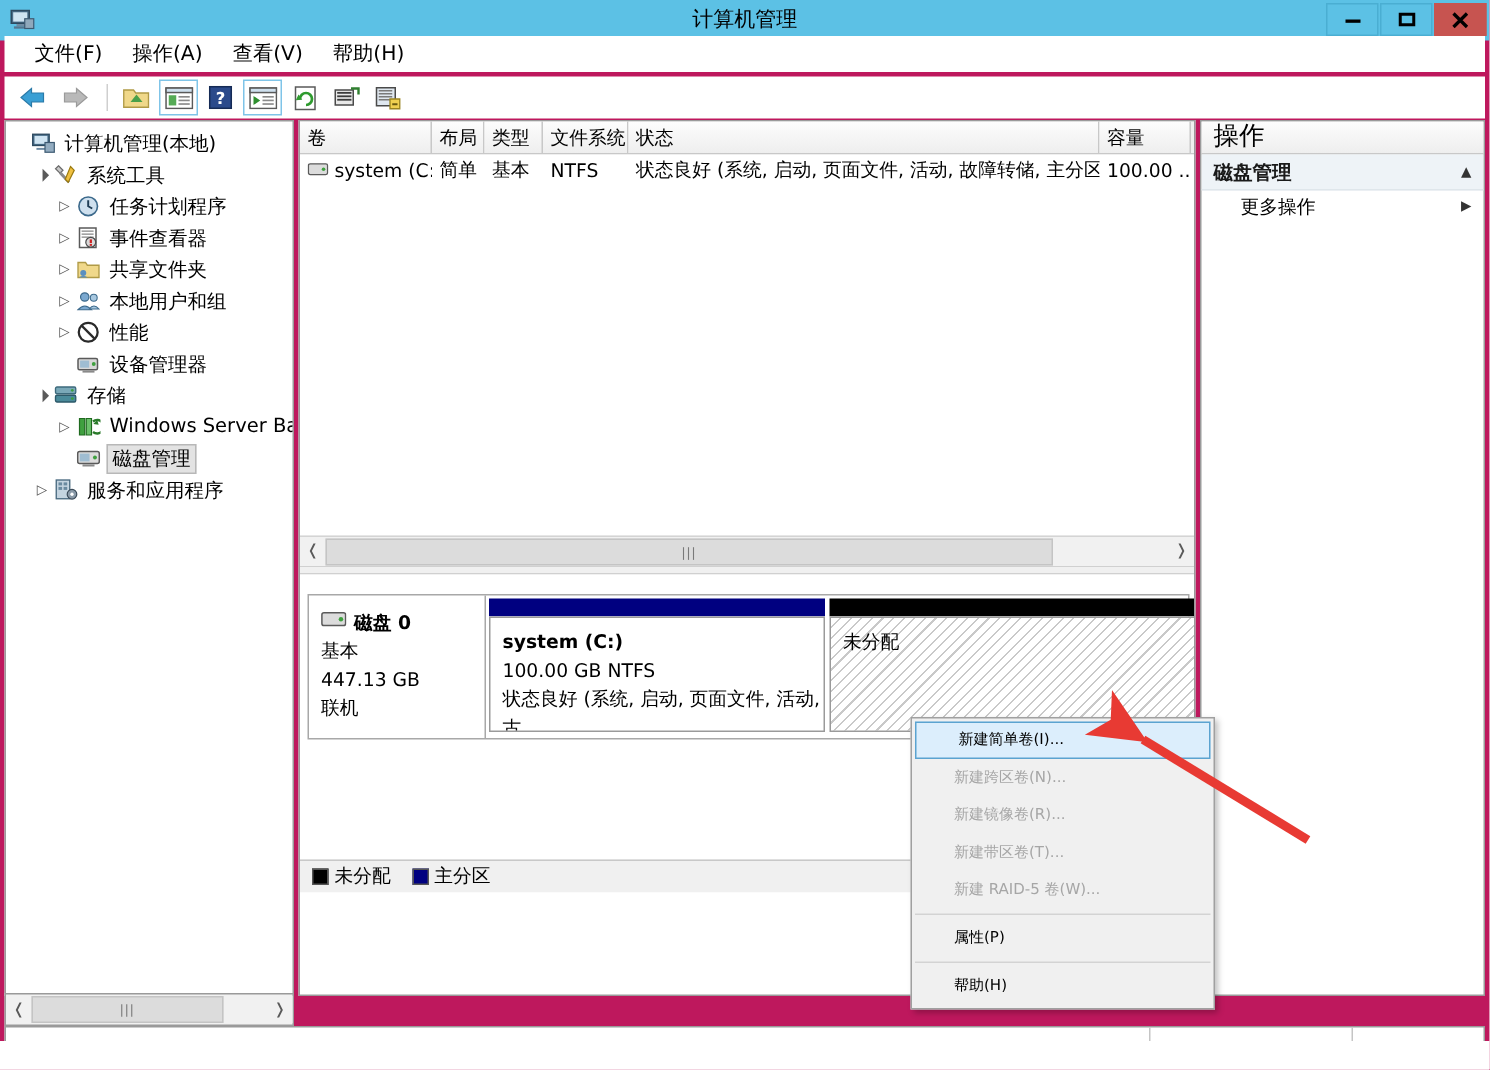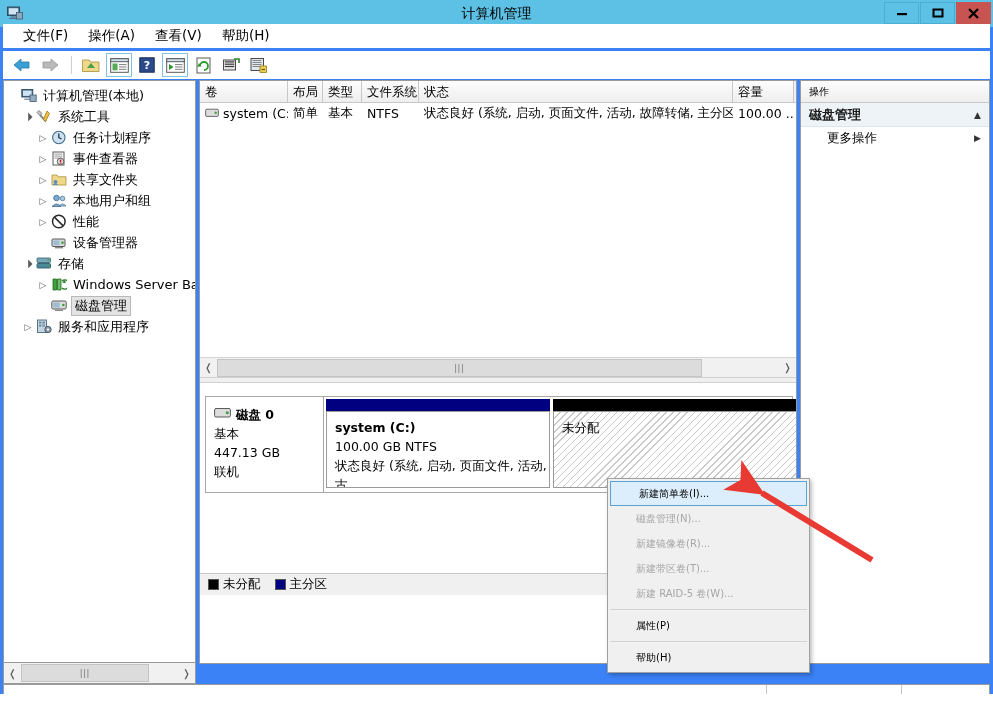--- a/index.html
+++ b/index.html
@@ -7,21 +7,21 @@
     width: 993px; height: 713px;
     background: #ffffff;
     font-family: "Liberation Sans", "DejaVu Sans", sans-serif;
     overflow: hidden;
   }
   #root { position: relative; width: 993px; height: 713px; }
 
   
   .win-frame {
     position: absolute; left: 0; top: 0; width: 993px; height: 694px;
-    background: #3b82f6;
+    background: #be185d;
     box-sizing: border-box;
   }
   .titlebar {
     position: absolute; left: 0; top: 0; width: 993px; height: 27px;
     background: #5cc1e5;
   }
   .title-icon {
     position: absolute; left: 6px; top: 4px; width: 18px; height: 18px;
   }
   .title-text {
@@ -182,21 +182,21 @@
   .lg-sw { width: 11px; height: 11px; margin-right: 4px; border: 1px solid #555; box-sizing: border-box; }
 
   
   .act-panel {
     position: absolute; left: 800px; top: 80px; width: 190px; height: 584px;
     background: #ffffff; border: 1px solid #9a9a9a; box-sizing: border-box;
     overflow: hidden;
   }
   .act-head {
     height: 22px; line-height: 21px; padding-left: 8px;
-    font-size: 10px; color: #000;
+    font-size: 17px; color: #000;
     background: linear-gradient(#fdfdfd, #eeeeee);
     border-bottom: 1px solid #c8c8c8; box-sizing: border-box;
     cursor: default;
     font-family: "DejaVu Sans", "Liberation Sans", sans-serif;
   }
   .act-group {
     display: flex; align-items: center; justify-content: space-between;
     height: 24px; padding: 0 8px; box-sizing: border-box;
     background: #eef3f7; border-bottom: 1px solid #dfe6eb;
     font-size: 13px; font-weight: bold; color: #1a1a1a; cursor: default;
@@ -630,21 +630,21 @@
       <div class="sb-seg" style="flex:0 0 135px;"></div>
       <div class="sb-seg" style="flex:1; border-right:none;"></div>
     </div>
 
   </div>
 
   <div class="desktop-strip"></div>
 
   <div class="ctxmenu" id="ctxmenu">
       <div class="cm-item hi">新建简单卷(I)...</div>
-      <div class="cm-item disabled">磁盘管理(N)...</div>
+      <div class="cm-item disabled">新建跨区卷(N)...</div>
       <div class="cm-item disabled">新建镜像卷(R)...</div>
       <div class="cm-item disabled">新建带区卷(T)...</div>
       <div class="cm-item disabled">新建 RAID-5 卷(W)...</div>
       <div class="cm-sep"></div>
       <div class="cm-item">属性(P)</div>
       <div class="cm-sep"></div>
       <div class="cm-item">帮助(H)</div>
     </div>
 
   <svg class="arrow-overlay">

